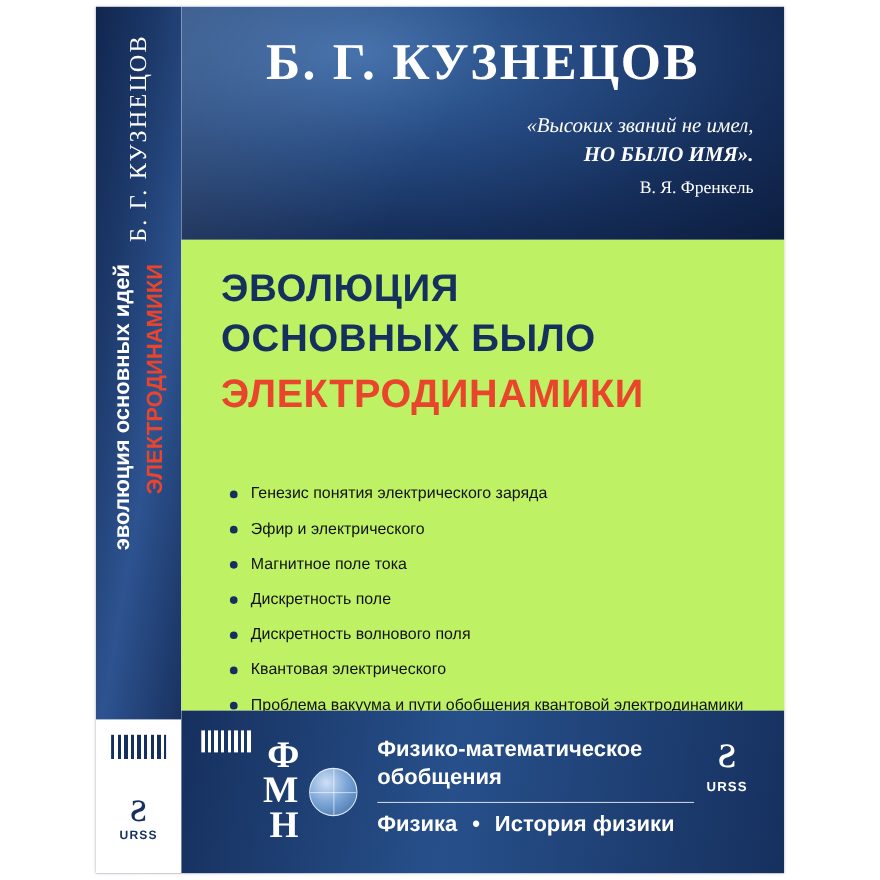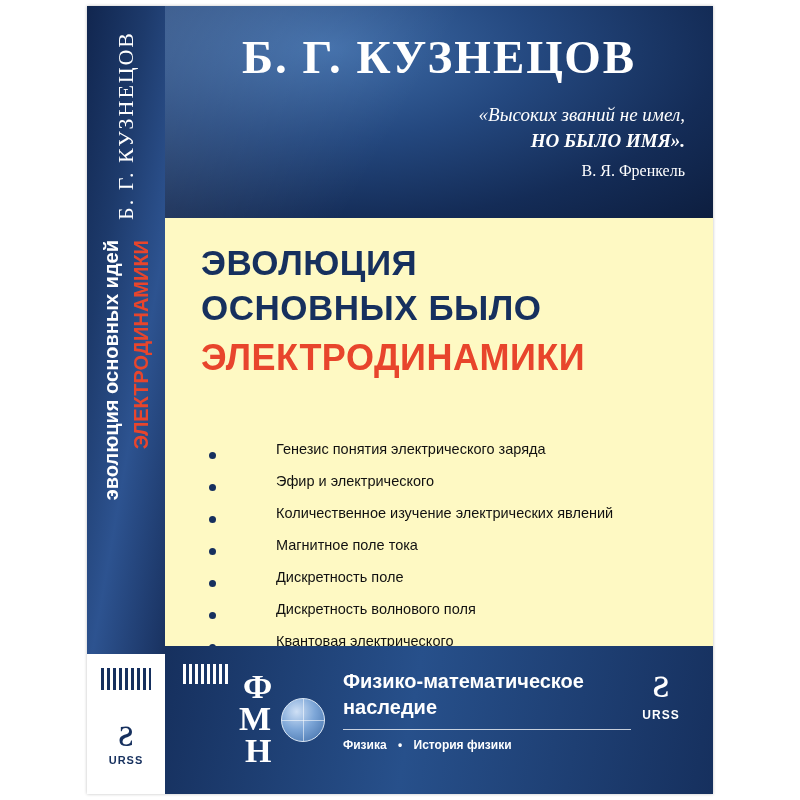--- a/index.html
+++ b/index.html
@@ -46,27 +46,27 @@
         background:linear-gradient(120deg,rgba(255,255,255,.12) 0%,rgba(255,255,255,0) 45%);}
   .author{position:absolute;left:0;top:24px;width:548px;text-align:center;
         color:#ffffff;font-family:"Liberation Serif",serif;font-size:47px;
         letter-spacing:2px;font-weight:bold;}
   .epi{position:absolute;right:28px;top:96px;width:360px;text-align:right;color:#ffffff;
         font-family:"Liberation Serif",serif;}
   .epi .l1{font-style:italic;font-size:19px;line-height:26px;}
   .epi .l2{font-style:italic;font-weight:bold;font-size:19px;line-height:26px;}
   .epi .src{font-size:16px;margin-top:8px;}
 
-  .mainwrap{position:absolute;left:0;top:212px;width:548px;height:428px;background:#fef9c3;padding-left:28px;}
+  .mainwrap{position:absolute;left:0;top:212px;width:548px;height:428px;background:#bef264;padding-left:28px;}
   .title-block{position:absolute;left:36px;top:22px;width:480px;}
   .t-line{color:#16305e;font-size:35px;font-weight:bold;line-height:45px;letter-spacing:.5px;}
   .t-red{color:#e8452c;font-size:36px;font-weight:bold;line-height:48px;letter-spacing:.5px;margin-top:4px;}
 
   .toc{position:absolute;left:44px;top:222px;width:470px;}
-  .toc-item{display:flex;align-items:flex-end;margin-bottom:13px;gap:48px;}
+  .toc-item{display:flex;align-items:flex-start;margin-bottom:13px;}
   .bullet{width:7px;height:7px;border-radius:50%;background:#16305e;margin:6px 12px 0 0;flex:0 0 auto;}
   .toc-text{color:#111111;font-size:14.5px;line-height:19px;}
 
   
   .footer{position:absolute;left:0;top:640px;width:548px;height:148px;
           background:linear-gradient(100deg,#16305e 0%,#27508b 45%,#16305e 100%);}
   .foot-bars{position:absolute;left:18px;top:18px;width:46px;height:20px;
           background:repeating-linear-gradient(90deg,#ffffff 0 3px,transparent 3px 6px);}
   .fmn{position:absolute;left:72px;top:20px;width:96px;height:104px;}
   .fmn .letters{position:absolute;left:0;top:0;width:96px;height:104px;color:#ffffff;
@@ -76,21 +76,21 @@
   .fmn .n{position:absolute;left:8px;top:66px;}
   .globe{position:absolute;left:44px;top:32px;width:42px;height:42px;border-radius:50%;
           background:radial-gradient(circle at 35% 30%,#cfe0f5 0%,#7ea7d8 45%,#3c6aa5 100%);
           border:1px solid #dce9f7;}
   .globe:before{content:"";position:absolute;left:50%;top:0;width:1px;height:100%;background:rgba(255,255,255,.55);}
   .globe:after{content:"";position:absolute;left:0;top:50%;width:100%;height:1px;background:rgba(255,255,255,.55);}
 
   .series{position:absolute;left:178px;top:22px;width:290px;color:#ffffff;}
   .series .s1{font-size:20px;font-weight:bold;line-height:26px;}
   .rule{height:1px;background:rgba(255,255,255,.75);margin:9px 0 8px 0;width:288px;}
-  .series .s2{font-size:12px;font-weight:bold;}
+  .series .s2{font-size:20px;font-weight:bold;}
   .series .s2 .dot{margin:0 8px;}
 
   .ulogo{position:absolute;right:16px;top:16px;width:72px;text-align:center;color:#ffffff;}
   .ulogo .mark{display:block;font-family:"Liberation Serif",serif;font-size:44px;line-height:42px;}
   .ulogo .urss{display:block;font-size:12px;letter-spacing:1px;font-weight:bold;margin-top:4px;}
 </style>
 </head>
 <body>
 
 <div class="page">
@@ -135,24 +135,20 @@
           <div class="toc-item">
             <div class="bullet"></div>
             <div class="toc-text">Генезис понятия электрического заряда</div>
           </div>
           <div class="toc-item">
             <div class="bullet"></div>
             <div class="toc-text">Эфир и электрического</div>
           </div>
           <div class="toc-item">
             <div class="bullet"></div>
-            <div class="toc-text">Количественное изучение электрических явлений</div>
-          </div>
-          <div class="toc-item">
-            <div class="bullet"></div>
             <div class="toc-text">Магнитное поле тока</div>
           </div>
           <div class="toc-item">
             <div class="bullet"></div>
             <div class="toc-text">Дискретность поле</div>
           </div>
           <div class="toc-item">
             <div class="bullet"></div>
             <div class="toc-text">Дискретность волнового поля</div>
           </div>
@@ -173,21 +169,21 @@
         <div class="fmn">
           <div class="globe"></div>
           <div class="letters">
             <span class="f">Ф</span>
             <span class="m">М</span>
             <span class="n">Н</span>
           </div>
         </div>
 
         <div class="series">
-          <div class="s1">Физико-математическое наследие</div>
+          <div class="s1">Физико-математическое обобщения</div>
           <div class="rule"></div>
           <div class="s2">
             <span>Физика</span>
             <span class="dot">•</span>
             <span>История физики</span>
           </div>
         </div>
 
         <div class="ulogo">
           <span class="mark">ƨ</span>

